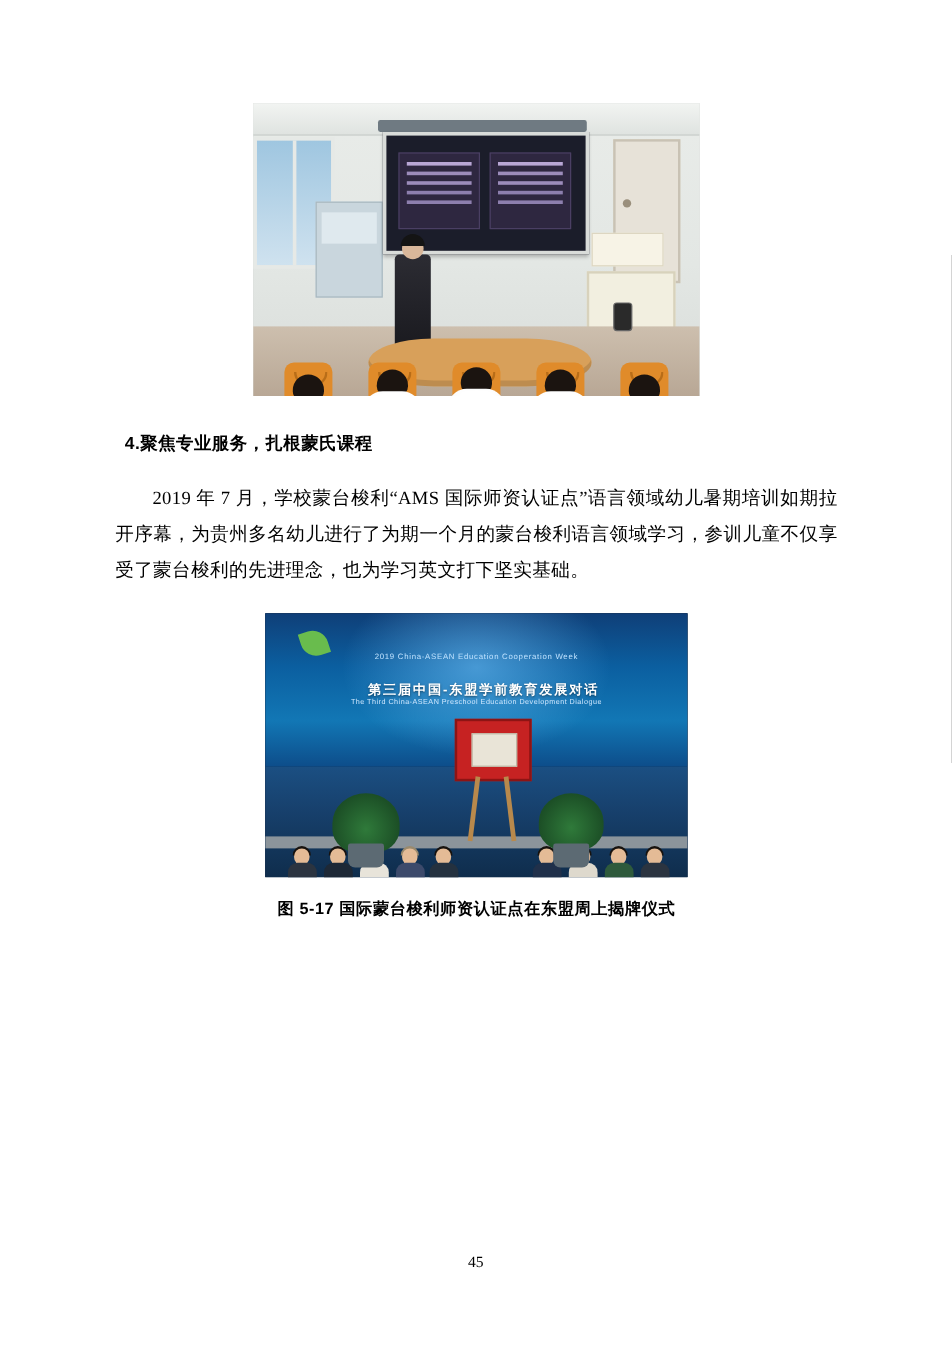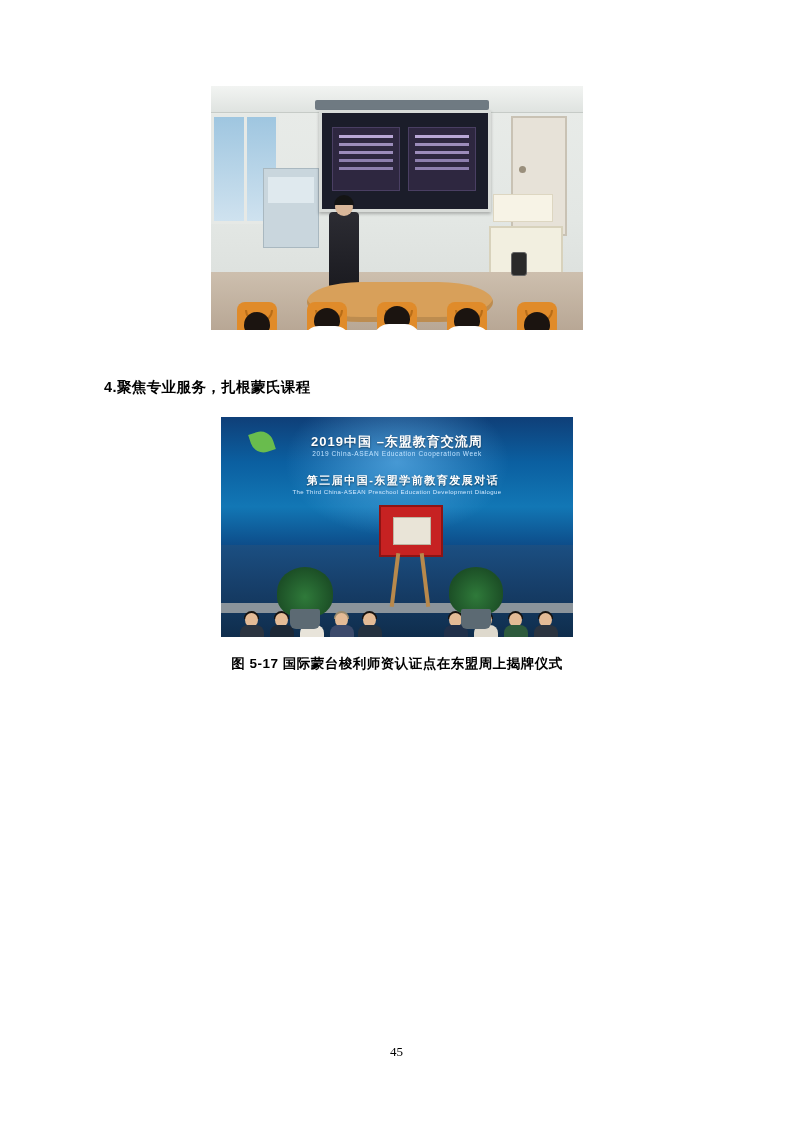--- a/index.html
+++ b/index.html
@@ -51,21 +51,21 @@
     font-size: 13.5px;
     letter-spacing: 0.5px;
     margin-top: 18px;
   }
 
   
   .heading {
     font-family: "Liberation Sans", "DejaVu Sans", sans-serif;
     font-weight: bold;
     font-size: 14.5px;
-    margin-top: 48px;
+    margin-top: 30px;
     margin-left: 8px;
     letter-spacing: 0.4px;
   }
   .para {
     font-size: 15.5px;
     line-height: 30px;
     text-align: justify;
     text-justify: inter-ideograph;
     margin-top: 22px;
     text-indent: 2em;
@@ -337,28 +337,28 @@
         <div class="kid" style="left:300px; bottom:18px;">
           <div class="hair"></div>
 
         </div>
         <div class="r1-phone"></div>
       </div>
     </div>
 
     <div class="heading">4.聚焦专业服务，扎根蒙氏课程</div>
 
+    <p class="para">2019 年 7 月，学校蒙台梭利“AMS 国际师资认证点”语言领域幼儿暑期培训如期拉开序幕，为贵州多名幼儿进行了为期一个月的蒙台梭利语言领域学习，参训儿童不仅享受了蒙台梭利的先进理念，也为学习英文打下坚实基础。</p>
 
     <div class="figure" style="margin-top:20px;">
       <div class="fig2-wrap">
         <div class="r2-bg"></div>
         <div class="r2-backdrop"></div>
         <div class="r2-glow"></div>
         <div class="r2-leaf"></div>
-        <div class="r2-title1">2019中国 –东盟教育交流周</div>
         <div class="r2-title2">2019 China-ASEAN Education Cooperation Week</div>
         <div class="r2-title3">第三届中国-东盟学前教育发展对话</div>
         <div class="r2-title4">The Third China-ASEAN Preschool Education Development Dialogue</div>
 
         <div class="r2-floor"></div>
         <div class="r2-stage-edge"></div>
 
         <div class="r2-easel">
           <div class="r2-plaque"></div>
         </div>

